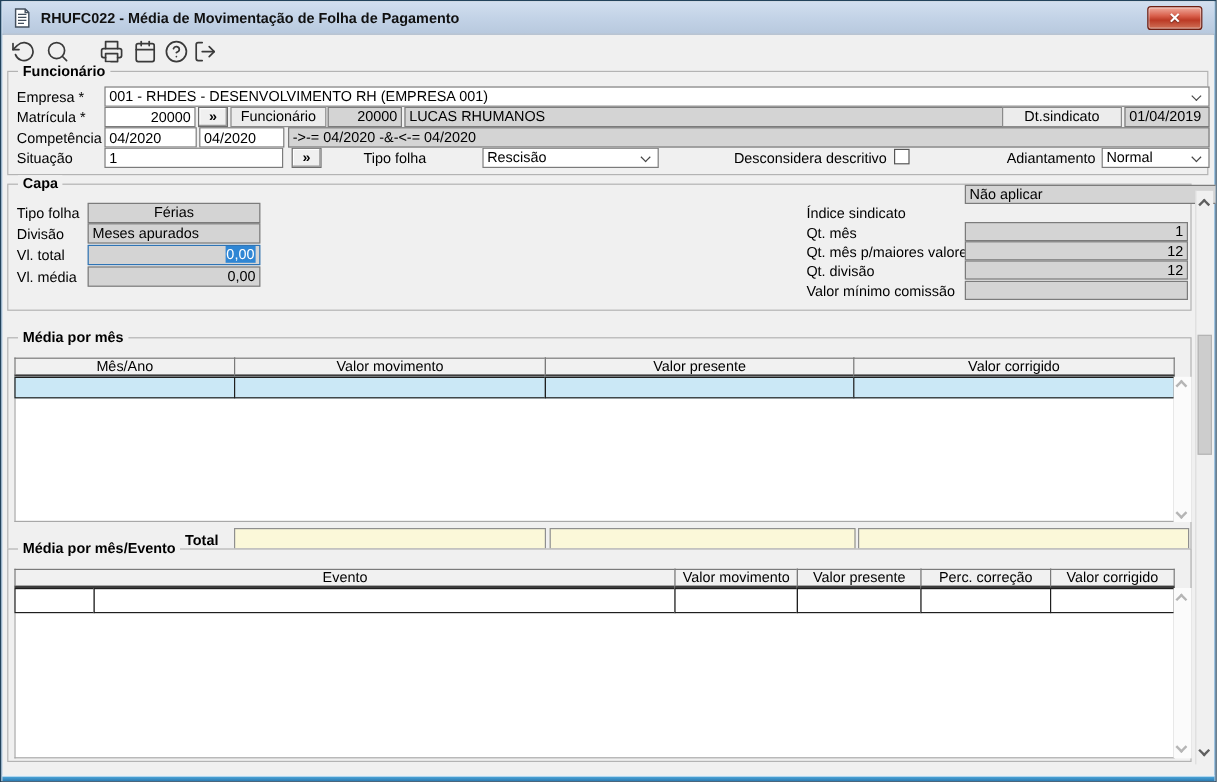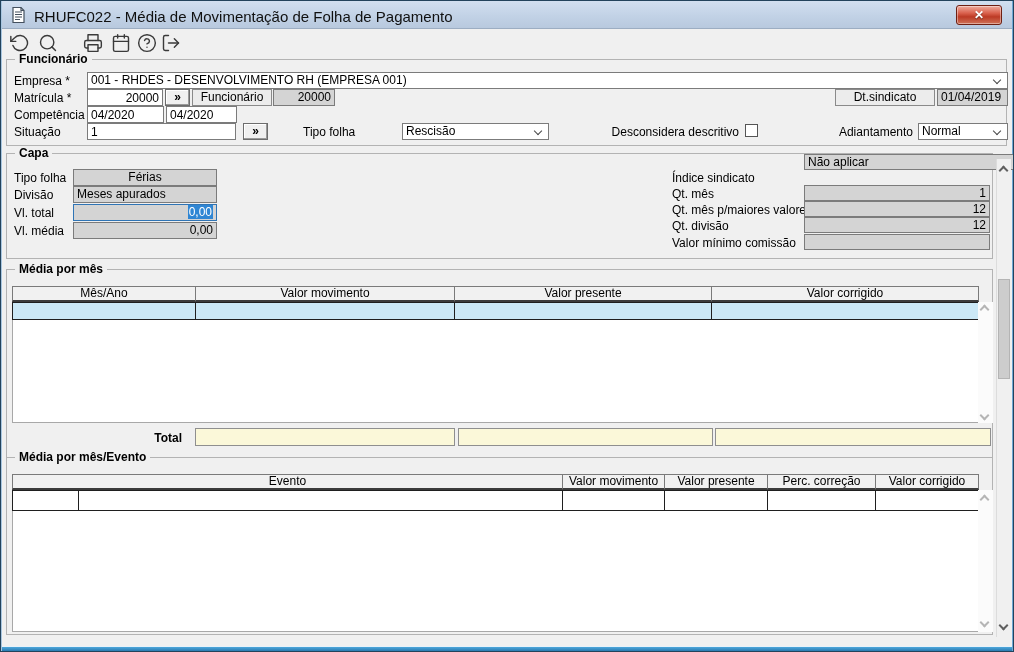--- a/index.html
+++ b/index.html
@@ -9,21 +9,21 @@
     border:1px solid #23435c; overflow:hidden;
     box-shadow: inset 1px 0 0 #a8c6e0, inset -1px 0 0 #6ea8d4;
     font-size:12px; color:#000;
   }
   .titlebar {
     position:absolute; left:1px; top:0; right:1px; height:28px;
     background:linear-gradient(#d2dff0,#c2d2e6 55%,#b8c9de);
     border-bottom:1px solid #9cadc2;
   }
   .doc-ico { position:absolute; left:8px; top:5px; }
-  .title { position:absolute; left:32px; top:7px; font-size:15px; color:#101010; }
+  .title { position:absolute; left:32px; top:7px; font-size:12px; color:#101010;font-weight:bold; }
   .closebtn {
     position:absolute; right:10px; top:4px; width:46px; height:20px;
     background:linear-gradient(#f0ad9f,#d9604c 40%,#bc3a25 60%,#cf7258);
     border:1px solid #6e1f12; border-radius:3px;
     box-shadow: inset 0 0 0 1px rgba(255,255,255,.4);
     text-align:center; color:#fff; font-weight:bold; font-size:12px; line-height:18px;
     text-shadow:0 1px 1px rgba(0,0,0,.45); cursor:pointer;
   }
   .toolbar { position:absolute; left:2px; top:28px; right:2px; height:28px; background:#f0f0f0; }
   .tbtn { position:absolute; top:4px; width:22px; height:22px; cursor:pointer; }
@@ -138,26 +138,28 @@
       <span class="chev"></span>
     </div>
 
     <span class="lab" style="left:7px;top:31px;">Matrícula *</span>
     <input class="tb num" style="left: 80px; top: 29px; width: 76px;" value="20000">
     <div class="btn" style="left:158px;top:29px;width:25px;">
       <span>»</span>
     </div>
     <div class="cell" style="left:185px;top:29px;width:80px;">Funcionário</div>
     <div class="ro num" style="left:266px;top:29px;width:62px;">20000</div>
+    <div class="ro" style="left:330px;top:29px;width:500px;">LUCAS RHUMANOS</div>
     <div class="cell" style="left:828px;top:29px;width:100px;">Dt.sindicato</div>
     <div class="ro" style="left:930px;top:29px;width:71px;">01/04/2019</div>
 
     <span class="lab" style="left:7px;top:48px;">Competência *</span>
     <input class="tb" style="left: 80px; top: 46px; width: 77px;" value="04/2020">
     <input class="tb" style="left: 159px; top: 46px; width: 71px;" value="04/2020">
+    <div class="ro" style="left:233px;top:46px;width:768px;">-&gt;-= 04/2020 -&amp;-&lt;-= 04/2020</div>
 
     <span class="lab" style="left:7px;top:65px;">Situação</span>
     <input class="tb" style="left: 80px; top: 63px; width: 149px;" value="1">
     <div class="btn" style="left:236px;top:63px;width:25px;">
       <span>»</span>
     </div>
     <span class="lab" style="left:296px;top:65px;">Tipo folha</span>
     <div class="combo" style="left:395px;top:63px;width:147px;">
       <span>Rescisão</span>
       <span class="chev"></span>
@@ -190,21 +192,21 @@
     <span class="lab" style="left:665px;top:33px;">Qt. mês</span>
     <div class="ro num" style="left:797px;top:31px;width:186px;height:16px;">1</div>
     <span class="lab" style="left:665px;top:49px;">Qt. mês p/maiores valores</span>
     <div class="ro num" style="left:797px;top:47px;width:186px;height:16px;">12</div>
     <span class="lab" style="left:665px;top:65px;">Qt. divisão</span>
     <div class="ro num" style="left:797px;top:63px;width:186px;height:16px;">12</div>
     <span class="lab" style="left:665px;top:82px;">Valor mínimo comissão</span>
     <div class="ro" style="left:797px;top:80px;width:186px;height:16px;"></div>
   </div>
 
-  <div class="grp" style="left:5px;top:268px;width:987px;height:228px;">
+  <div class="grp" style="left:5px;top:280px;width:987px;height:228px;">
     <span class="glbl">Média por mês</span>
 
     <div class="th" style="left:5px;top:16px;width:184px;">Mês/Ano</div>
     <div class="th" style="left:188px;top:16px;width:260px;">Valor movimento</div>
     <div class="th" style="left:447px;top:16px;width:258px;">Valor presente</div>
     <div class="th" style="left:704px;top:16px;width:268px;">Valor corrigido</div>
 
     <div class="whitebody" style="left:5px;top:32px;width:967px;height:121px;"></div>
 
     <div>

